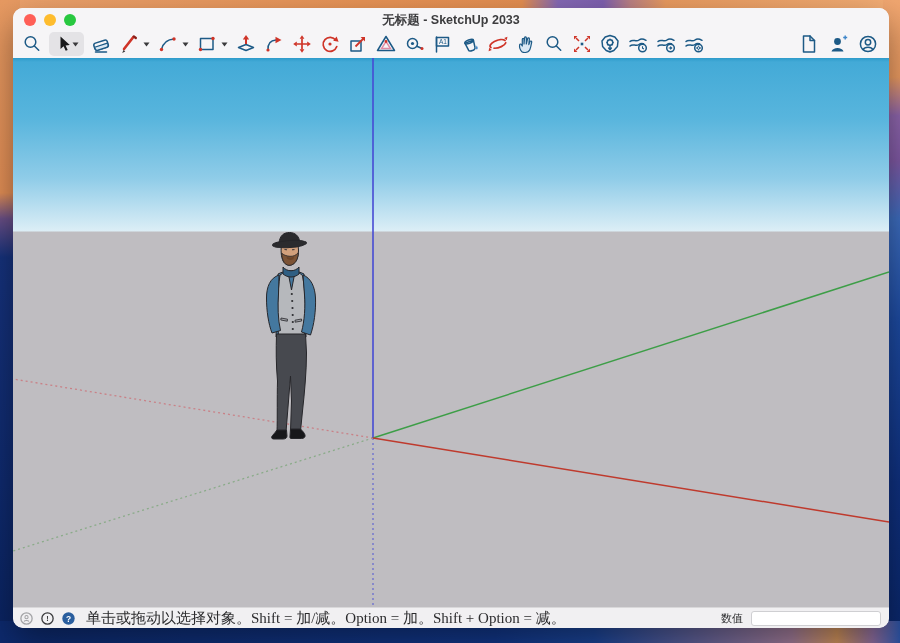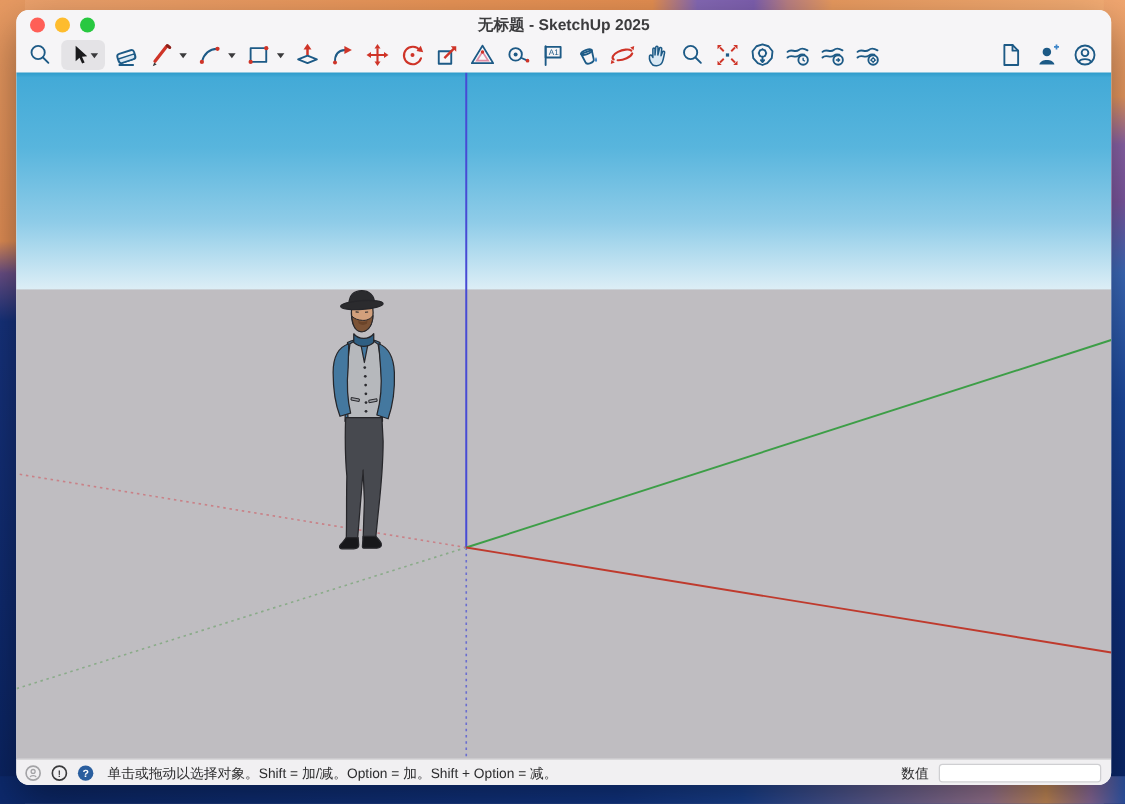--- a/index.html
+++ b/index.html
@@ -39,21 +39,21 @@
   
   .viewport{position:relative;flex:1 1 auto;overflow:hidden;
     background:linear-gradient(180deg,#2e9bca 0px,#43aad7 4px,#58b5dd 60px,#8fcce8 120px,#dceef6 173px,#bfbdc1 174px,#bfbdc1 100%);}
   .axes{position:absolute;inset:0;}
   .figure{position:absolute;left:240px;top:173px;width:80px;height:215px;}
   
   .statusbar{height:21px;flex:0 0 auto;background:#f1f0f2;border-top:1px solid #d9d8da;
     display:flex;align-items:center;padding:0 8px 0 6px;border-radius:0 0 10px 10px;}
   .sicon{width:15px;height:15px;margin-right:6px;flex:0 0 auto;display:flex;align-items:center;justify-content:center;}
   .sicon svg{width:15px;height:15px;display:block;}
-  .hint{font-size:11px;color:#2c2c2e;white-space:nowrap;margin-left:4px;}
+  .hint{font-size:15px;color:#2c2c2e;white-space:nowrap;margin-left:4px;font-family:Liberation Serif, serif;}
   .meas{margin-left:auto;display:flex;align-items:center;gap:8px;}
   .meas-label{font-size:11px;color:#2c2c2e;text-align:center;}
   .meas-input{width:130px;height:15px;border:1px solid #cfcfd2;border-radius:3px;
     background:#fff;font-size:10px;padding:0 4px;outline:none;}
 </style>
 </head>
 <body>
 
 <div class="wallpaper">
   <div class="wp-top"></div>
@@ -63,21 +63,21 @@
 </div>
 
 <div class="window">
 
   <div class="titlebar">
     <div class="lights">
       <div class="light" style="background:#ff5f57"></div>
       <div class="light" style="background:#febc2e"></div>
       <div class="light" style="background:#28c840"></div>
     </div>
-    <div class="title">无标题 - SketchUp 2025</div>
+    <div class="title">无标题 - SketchUp 2033</div>
   </div>
 
   <div class="toolbar">
 
     <div class="tool">
       <svg viewBox="0 0 22 22">
           <circle cx="9.5" cy="9" r="5.3" class="st"></circle>
           <path d="M13.4 13l4.3 4.3" class="st" stroke-width="1.9"></path>
         </svg>
     </div>

